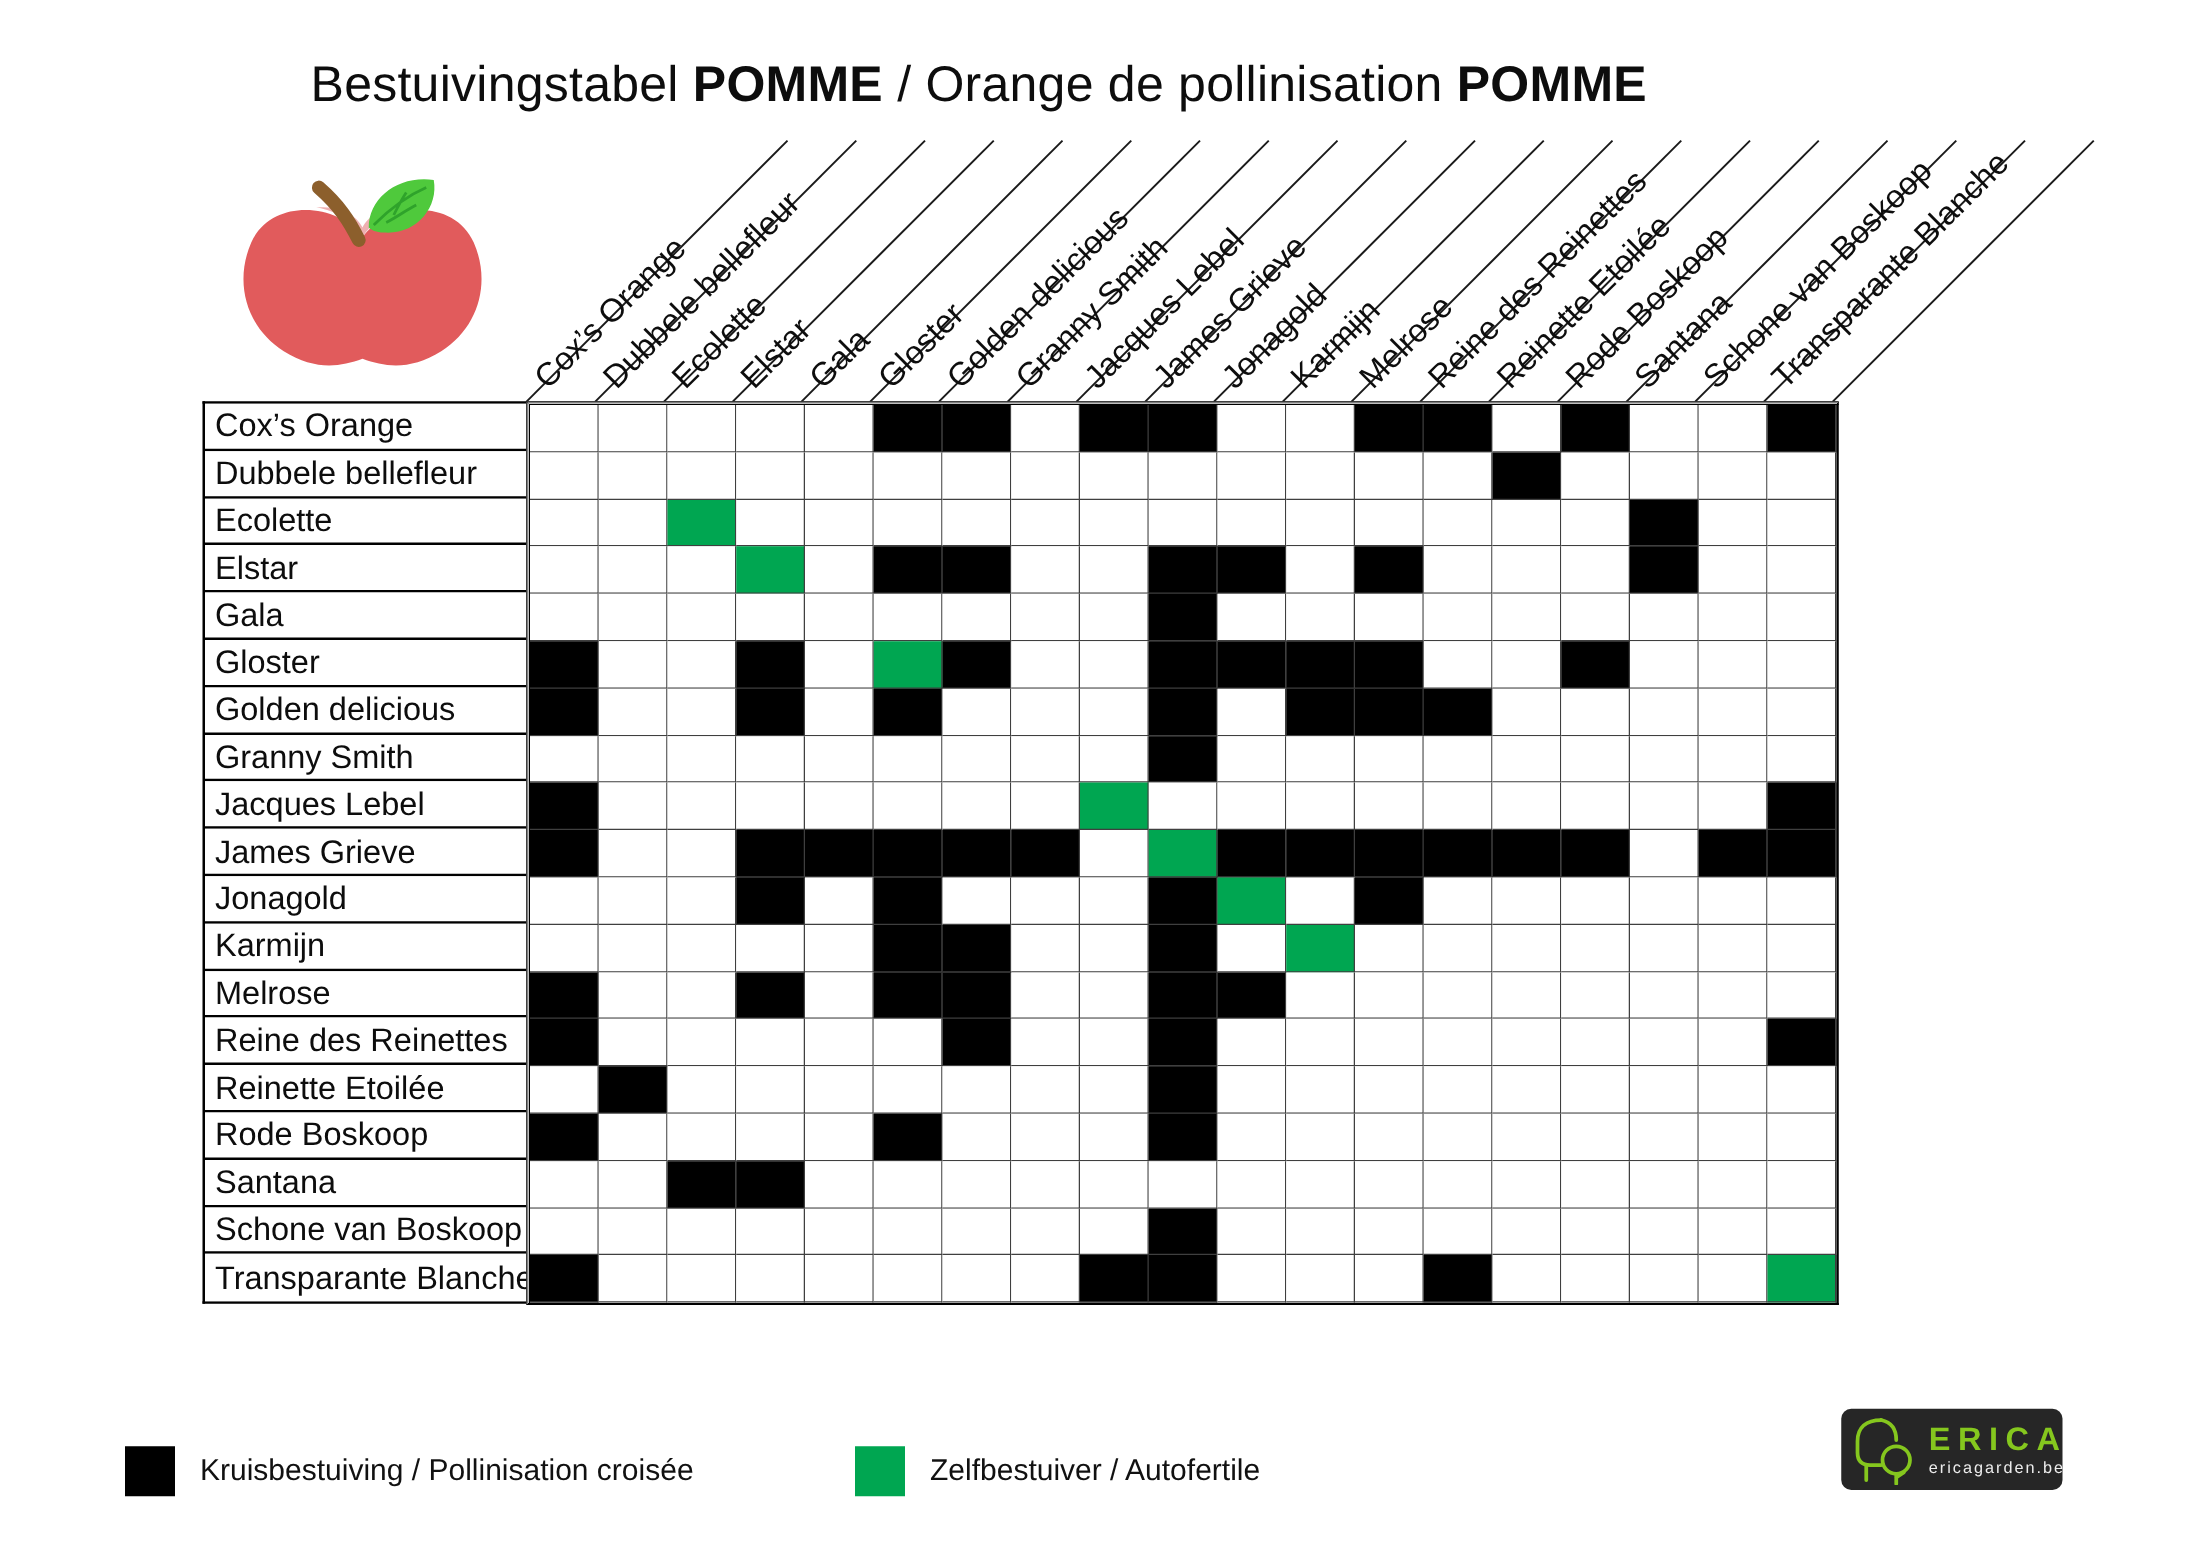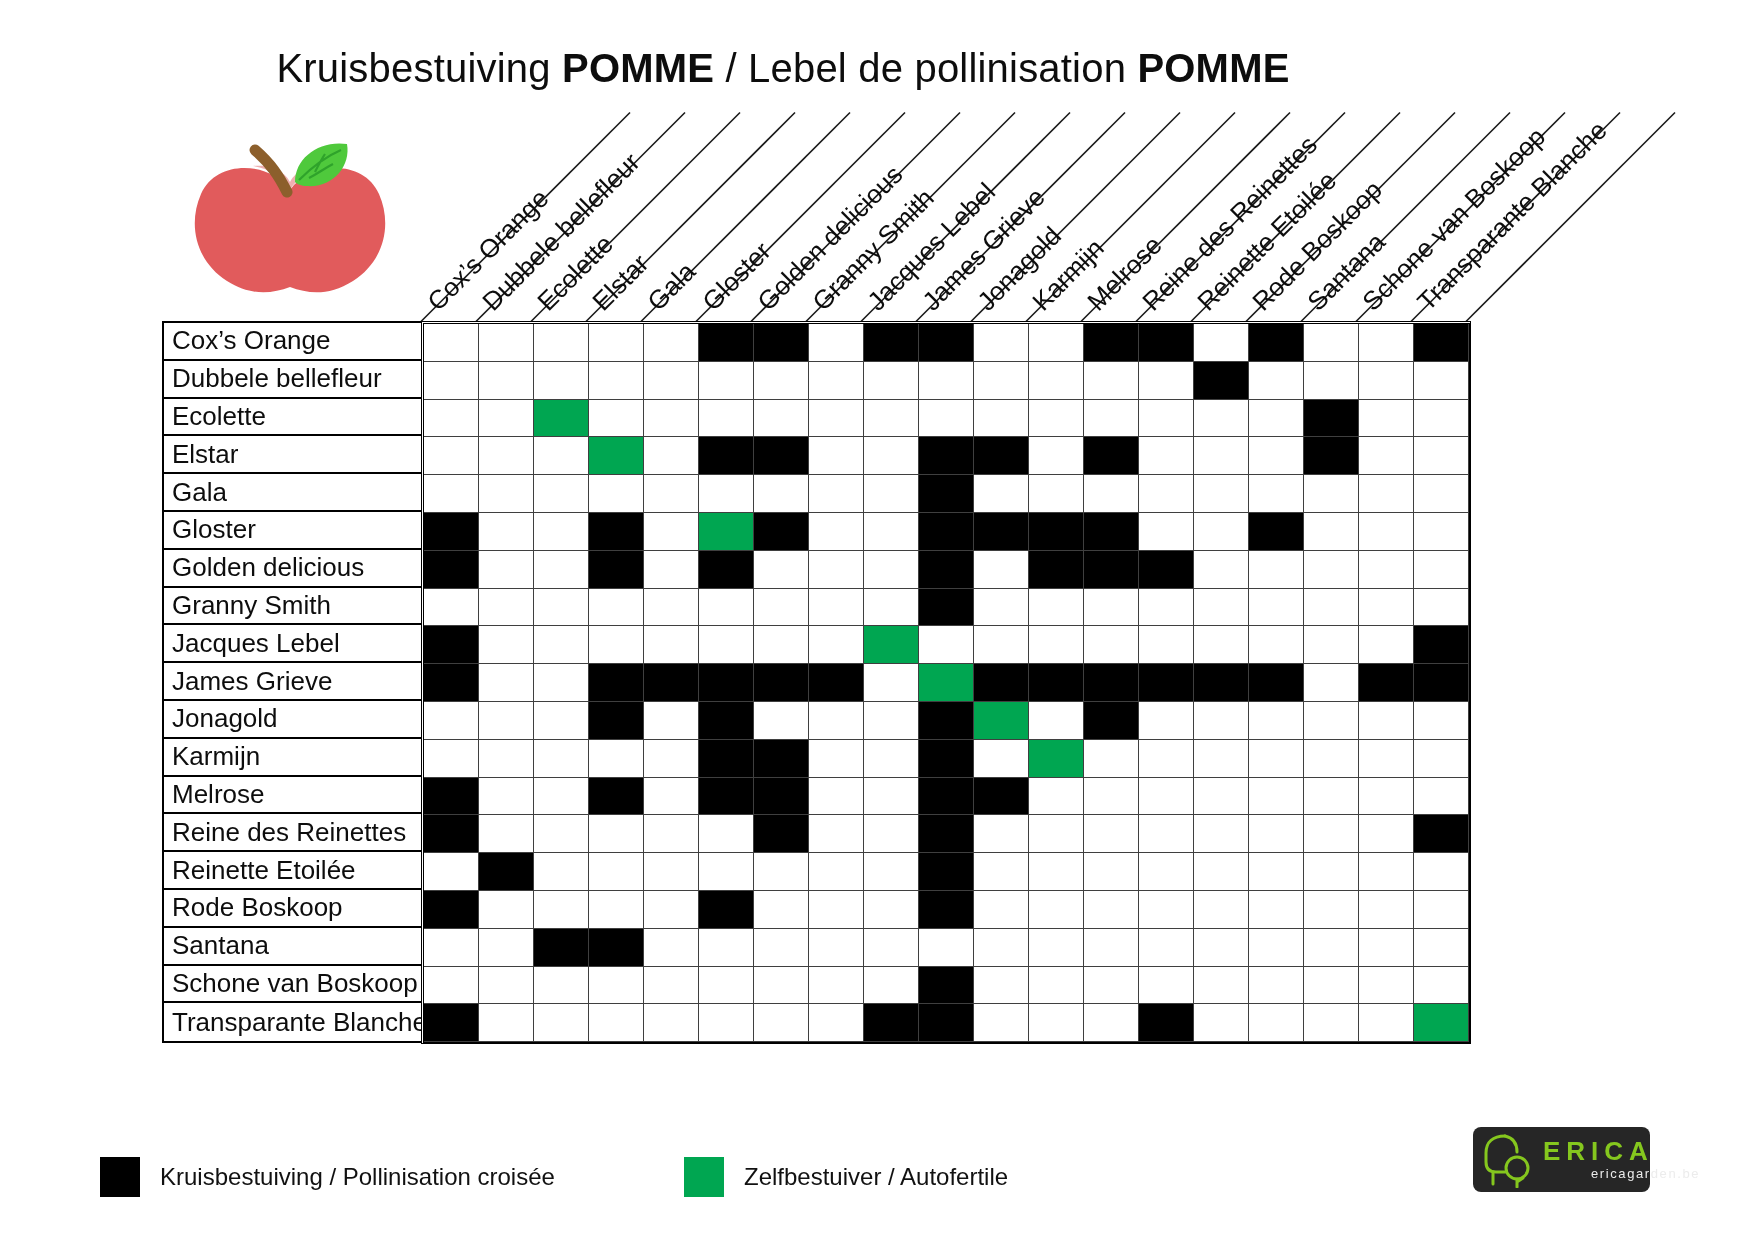--- a/index.html
+++ b/index.html
@@ -57,29 +57,29 @@
     position:absolute;left:1473px;top:1127px;width:177px;height:65px;
     background:var(--logo_bg,#262626);border-radius:8px;
     display:flex;align-items:center;
   }
   .logo-trees{margin-left:8px;flex:0 0 auto;}
   .logo-textcol{margin-left:8px;display:flex;flex-direction:column;}
   .logo-name{
     font-size:26px;font-weight:700;letter-spacing:6px;line-height:1.05;
     color:var(--logo_green,#85C71E);
   }
-  .logo-domain{font-size:13px;letter-spacing:1.6px;color:#ececec;margin-top:1px;margin-left:48px;}
+  .logo-domain{font-size:13px;letter-spacing:1.6px;color:#ececec;margin-top:1px;}
 </style>
 </head>
 <body>
 
 <div class="canvas">
 
   <div class="title">
-    <span>Kruisbestuiving </span><b>POMME</b><span> / Lebel de pollinisation </span><b>POMME</b>
+    <span>Bestuivingstabel </span><b>POMME</b><span> / Orange de pollinisation </span><b>POMME</b>
   </div>
 
   <svg class="apple" width="215" height="158" viewBox="0 0 215 158">
     <path d="M107,52 C88,24 34,20 18,56 C4,88 14,124 44,143 C68,158 88,156 107,149 C126,156 146,158 170,143 C200,124 210,88 196,56 C180,20 126,24 107,52 Z" style="fill:var(--apple_red,#E15B5C);"></path>
     <path d="M107,52 C100,40 86,30 70,28 C92,26 103,36 107,44 C111,36 122,26 144,28 C128,30 114,40 107,52 Z" style="fill:var(--apple_red_dark,#D94F52);opacity:.45;"></path>
     <path d="M104,54 C96,38 88,26 72,12" style="fill:none;stroke:var(--apple_stem,#8C5F2C);stroke-width:11;stroke-linecap:round;"></path>
     <path d="M112,44 C112,20 136,2 164,6 C168,28 150,50 124,48 C118,48 114,46 112,44 Z" style="fill:var(--apple_leaf,#4FC93C);"></path>
     <path d="M116,42 C130,28 144,18 158,12 M132,34 C136,26 138,22 142,16 M126,40 C134,36 142,30 150,26" style="fill:none;stroke:var(--apple_leaf_dark,#2FA32B);stroke-width:2.2;"></path>
   </svg>
 

